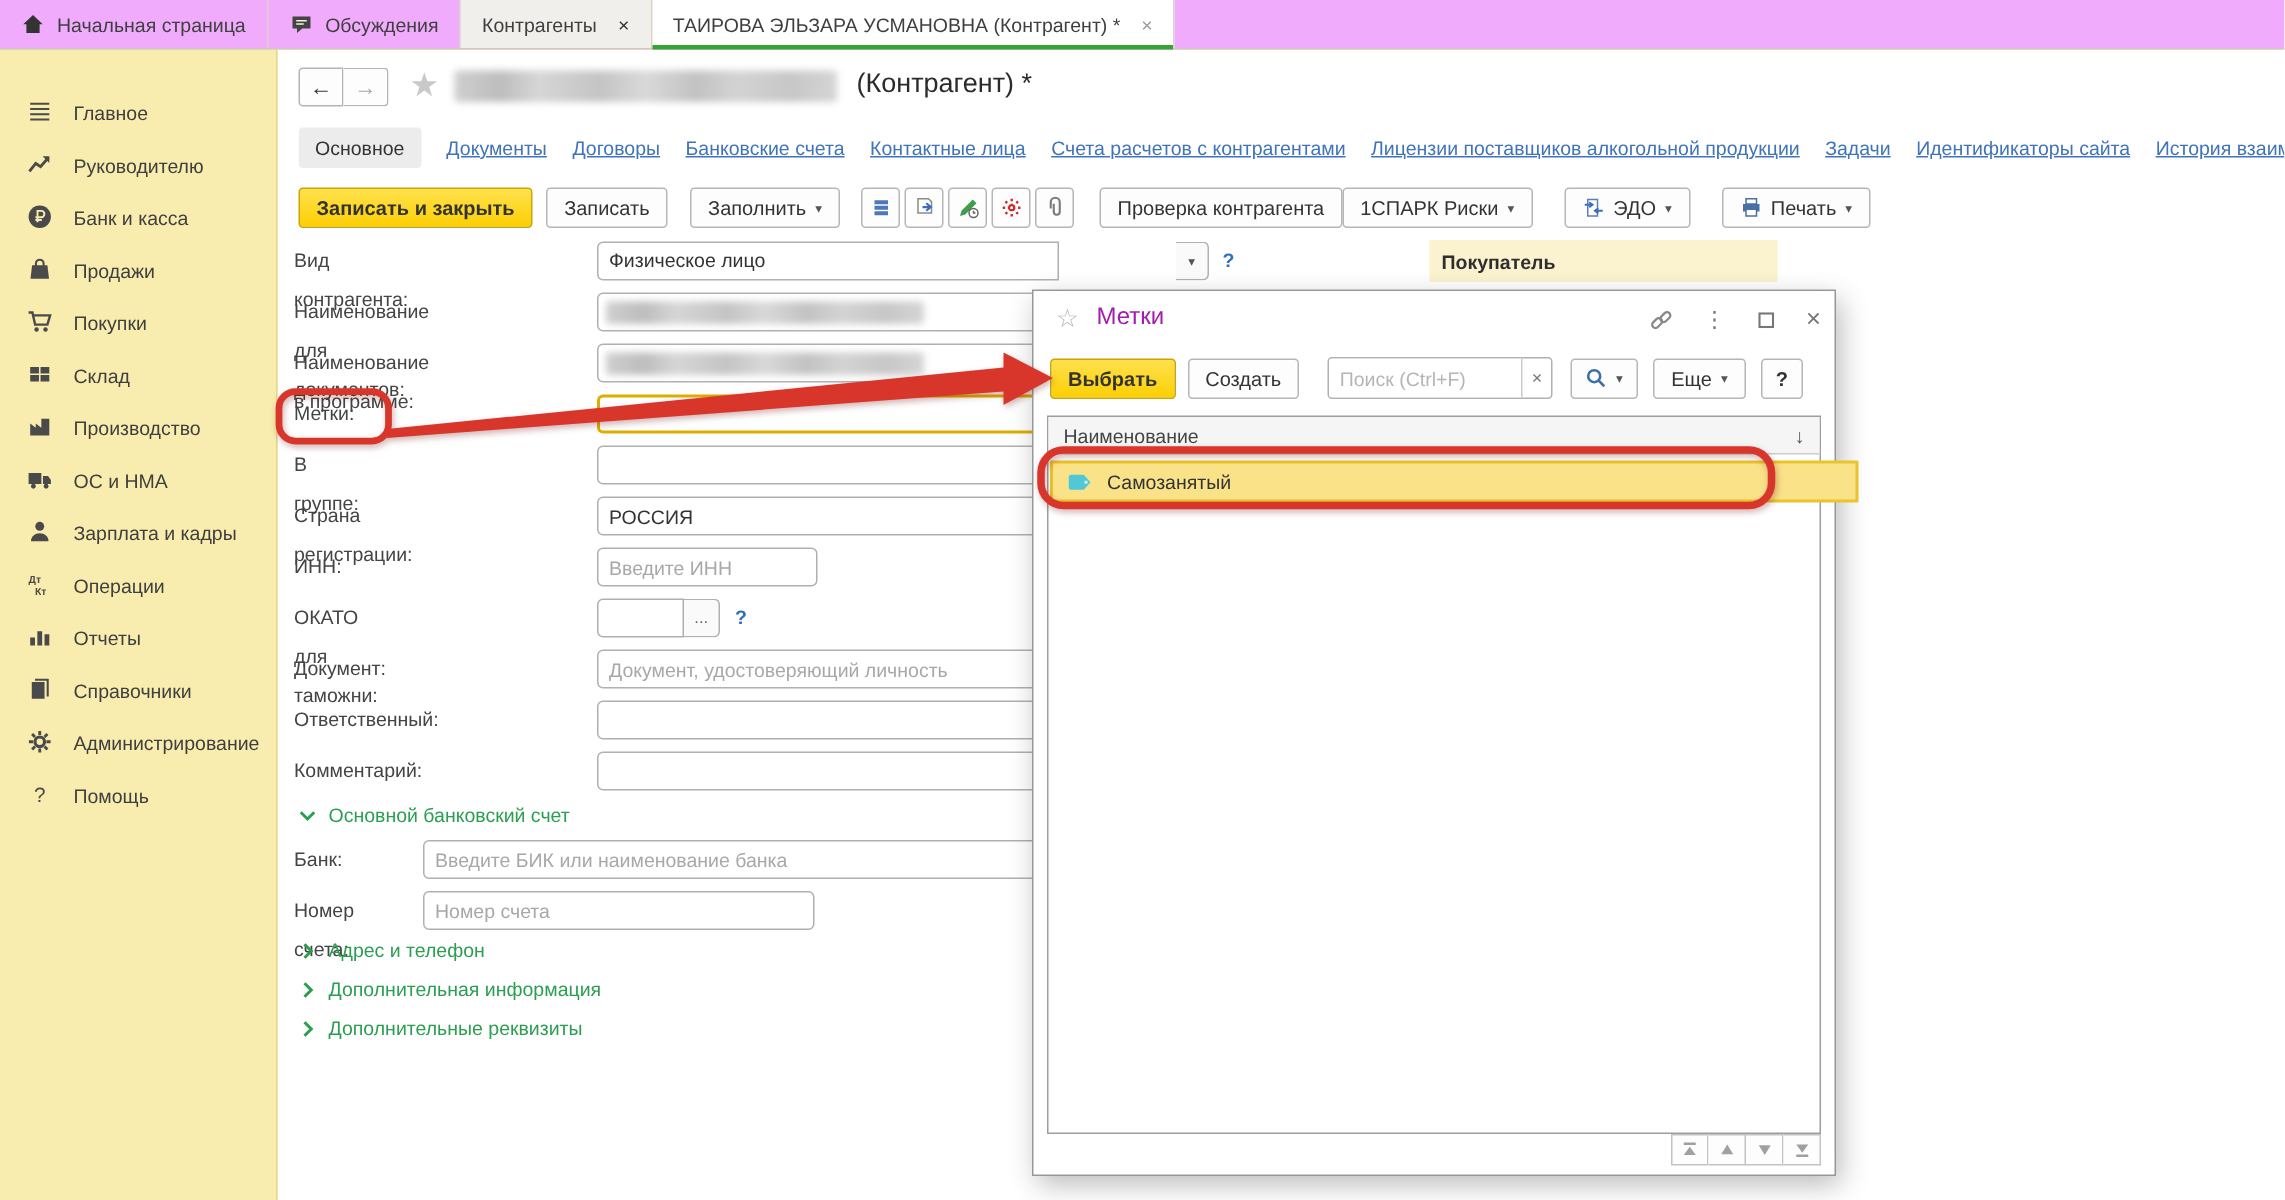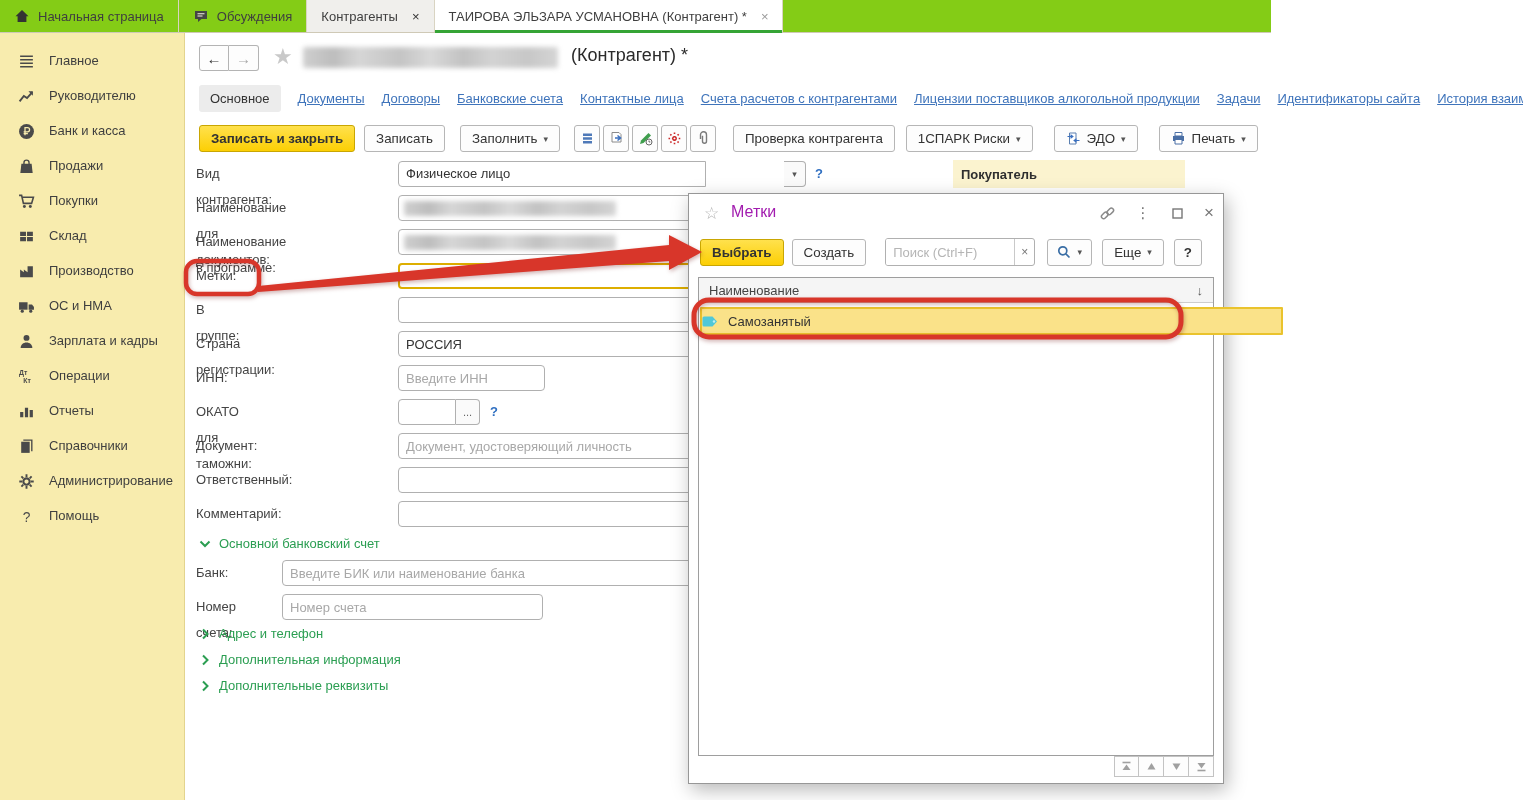--- a/index.html
+++ b/index.html
@@ -1,32 +1,32 @@
 <!DOCTYPE html>
 <html><head>
 <meta charset="utf-8">
 <style>
   * { margin:0; padding:0; box-sizing:border-box; }
   html,body { width:1523px; height:800px; overflow:hidden; }
   body { font-family:"Liberation Sans","DejaVu Sans",sans-serif; font-size:13px; color:#3f3f3f; background:#fff; position:relative; }
 
   
-  .topbar { position:absolute; left:0; top:0; width:1271px; height:33px; background:#84cc16; border-bottom:1px solid #cfc9b6; z-index:3; display:flex; align-items:stretch;text-align:right; }
+  .topbar { position:absolute; left:0; top:0; width:1523px; height:33px; background:#f0abfc; border-bottom:1px solid #cfc9b6; z-index:3; display:flex; align-items:stretch;text-align:right; }
   .ttab { display:flex; align-items:center; gap:8px; padding:0 14px; border-right:1px solid #d9d4c2; cursor:default; }
   .ttab.sys { background:transparent; }
   .ttab.doc { background:#f0efec; }
   .ttab.active { background:#ffffff; position:relative; }
   .ttab.active::after { content:""; position:absolute; left:0; right:0; bottom:-1px; height:3px; background:#35a435; }
   .ttab .x { color:#333; font-size:13px; margin-left:6px; cursor:pointer; }
   .ttab.active .x { color:#9a9a9a; }
   .ticon { width:16px; height:16px; flex:0 0 16px; }
 
   
   .sidebar { position:absolute; left:0; top:33px; width:185px; height:767px; background:#f8ecae; border-right:1px solid #e3d48e; z-index:2; }
-  .sitem { position:absolute; left:0; width:185px; height:30px; display:flex; align-items:flex-start; gap:14px; padding-left:18px; cursor:pointer; color:#3f3f3f; }
+  .sitem { position:absolute; left:0; width:185px; height:30px; display:flex; align-items:flex-end; gap:14px; padding-left:18px; cursor:pointer; color:#3f3f3f; }
   .sitem svg { width:17px; height:17px; flex:0 0 17px; }
 
   
   .main { position:absolute; left:185px; top:33px; width:1338px; height:767px; background:#fff; z-index:1; }
 
   .navbtns { position:absolute; left:14px; top:12px; display:flex; }
   .navbtn { width:30px; height:26px; background:#fdfdfd; border:1px solid #b4b4b4; display:flex; align-items:center; justify-content:center; font-size:15px; color:#333; cursor:pointer; }
   .navbtn:first-child { border-radius:3px 0 0 3px; }
   .navbtn:last-child { border-radius:0 3px 3px 0; border-left:none; color:#a8a8a8; }
   .hstar { position:absolute; left:88px; top:11px; font-size:22px; color:#c9c9c9; cursor:pointer; }
@@ -66,21 +66,21 @@
   .m-title { position:absolute; left:42px; top:9px; font-size:16px; color:#a21caf; }
   .m-ico { position:absolute; top:10px; width:20px; height:18px; display:flex; align-items:center; justify-content:center; color:#777; cursor:pointer; }
   .m-toolbar { position:absolute; left:11px; top:44px; right:11px; height:28px; display:flex; align-items:center; }
   .m-search { display:flex; height:28px; border:1px solid #b0b0b0; border-radius:3px; overflow:hidden; }
   .m-search input { border:none; outline:none; width:128px; padding:0 7px; font-family:inherit; font-size:13px; color:#333; }
   .m-search input::placeholder { color:#b5b5b5; opacity:1; }
   .m-search .clr { width:20px; display:flex; align-items:center; justify-content:center; border-left:1px solid #c9c9c9; color:#777; font-size:12px; cursor:pointer; }
   .m-table { position:absolute; left:9px; top:83px; width:516px; height:479px; border:1px solid #9e9e9e; background:#fff; }
   .m-thead { position:absolute; left:0; top:0; right:0; height:25px; background:#f5f5f5; border-bottom:1px solid #cdcdcd; display:flex; align-items:center; padding:0 10px; color:#444; cursor:pointer; }
   .m-thead .sort { margin-left:auto; color:#555; }
-  .m-row { position:absolute; left:1px; top:29px; width:583px; height:28px; background:#fae289; border:2px solid #eac32d; border-radius:1px; display:flex; align-items:center; gap:9px; color:#333; cursor:pointer; }
+  .m-row { position:absolute; left:1px; top:29px; width:539px; height:28px; background:#fae289; border:2px solid #eac32d; border-radius:1px; display:flex; align-items:center; gap:9px; padding-left:10px; color:#333; cursor:pointer; }
   .m-foot { position:absolute; left:0; bottom:6px; right:9px; display:flex; justify-content:flex-end; }
   .m-nav { width:25px; height:21px; background:#fdfdfd; border:1px solid #c3c3c3; display:flex; align-items:center; justify-content:center; cursor:pointer; }
   .m-nav + .m-nav { border-left:none; }
   .m-nav svg { width:13px; height:13px; }
 
   
   .overlay { position:absolute; left:0; top:0; width:1523px; height:800px; z-index:40; pointer-events:none; }
 </style>
 </head>
 <body>
@@ -260,21 +260,21 @@
         <svg class="ibtn-svg" viewBox="0 0 15 15">
           <path d="M7.5 1.5v12M1.5 7.5h12M3.3 3.3l8.4 8.4M11.7 3.3l-8.4 8.4" stroke="#cc2a2a" stroke-width="1.6" stroke-dasharray="1.6 1.8"></path>
         </svg>
       </button>
     <button class="btn icononly" style="margin-left:3px">
         <svg class="ibtn-svg" viewBox="0 0 15 15">
           <path d="M4.5 8V3.8a3 3 0 0 1 6 0v6.4a2 2 0 0 1-4 0V4.8" fill="none" stroke="#7a7a7a" stroke-width="1.4"></path>
         </svg>
       </button>
     <button class="btn" style="margin-left:17px">Проверка контрагента</button>
-    <button class="btn" style="margin-left:11px">
+    <button class="btn" style="">
         <span>1СПАРК Риски</span>
         <span class="caret">▾</span>
       </button>
     <button class="btn" style="margin-left:21px">
         <svg class="ibtn-svg" viewBox="0 0 15 15">
           <path d="M3.5 2h6.5v11H3.5z" fill="#fff" stroke="#5a7fb0"></path>
           <path d="M1.5 5.5h5M4.5 3.8 6.8 5.5 4.5 7.2M13.5 9.5h-5M10.5 7.8 8.2 9.5l2.3 1.7" fill="none" stroke="#3a6fbf" stroke-width="1.2"></path>
         </svg>
         <span>ЭДО</span>
         <span class="caret">▾</span>

